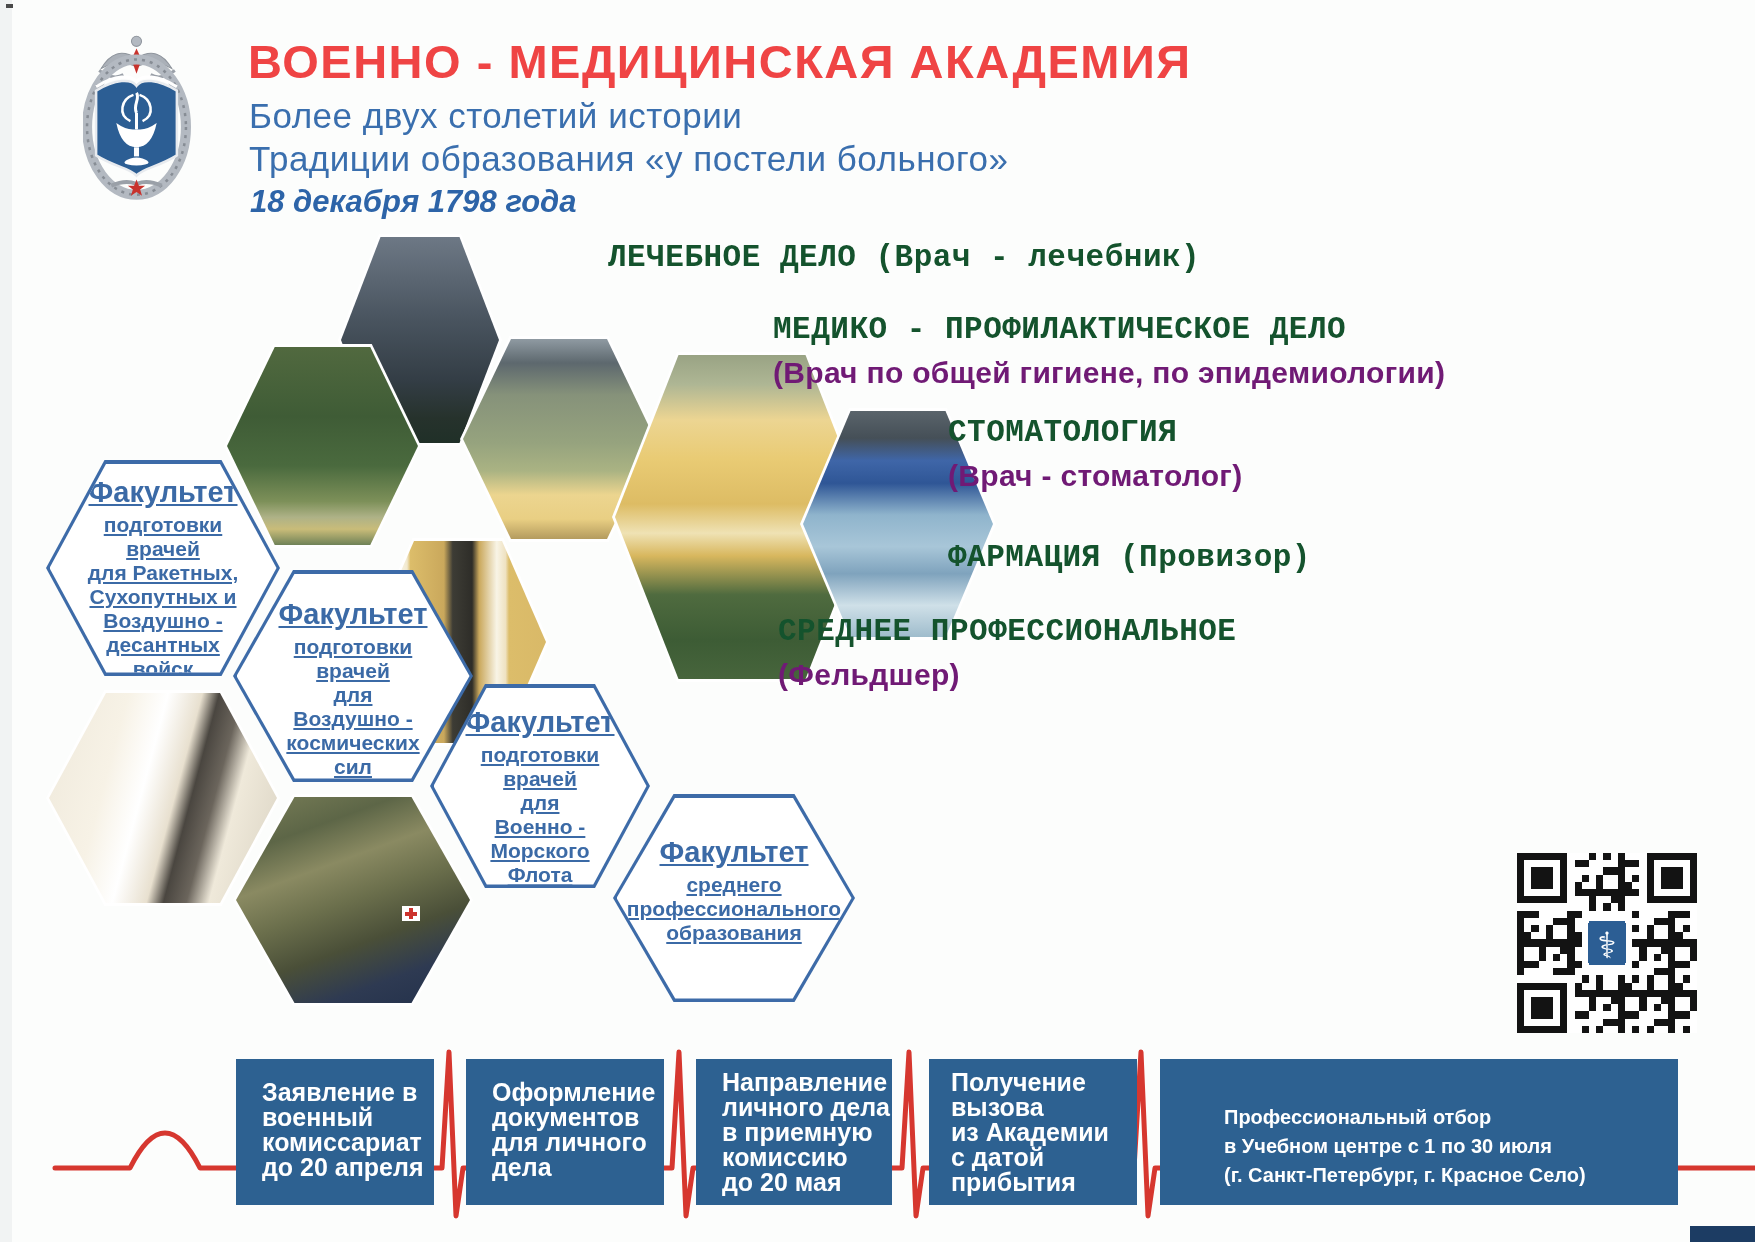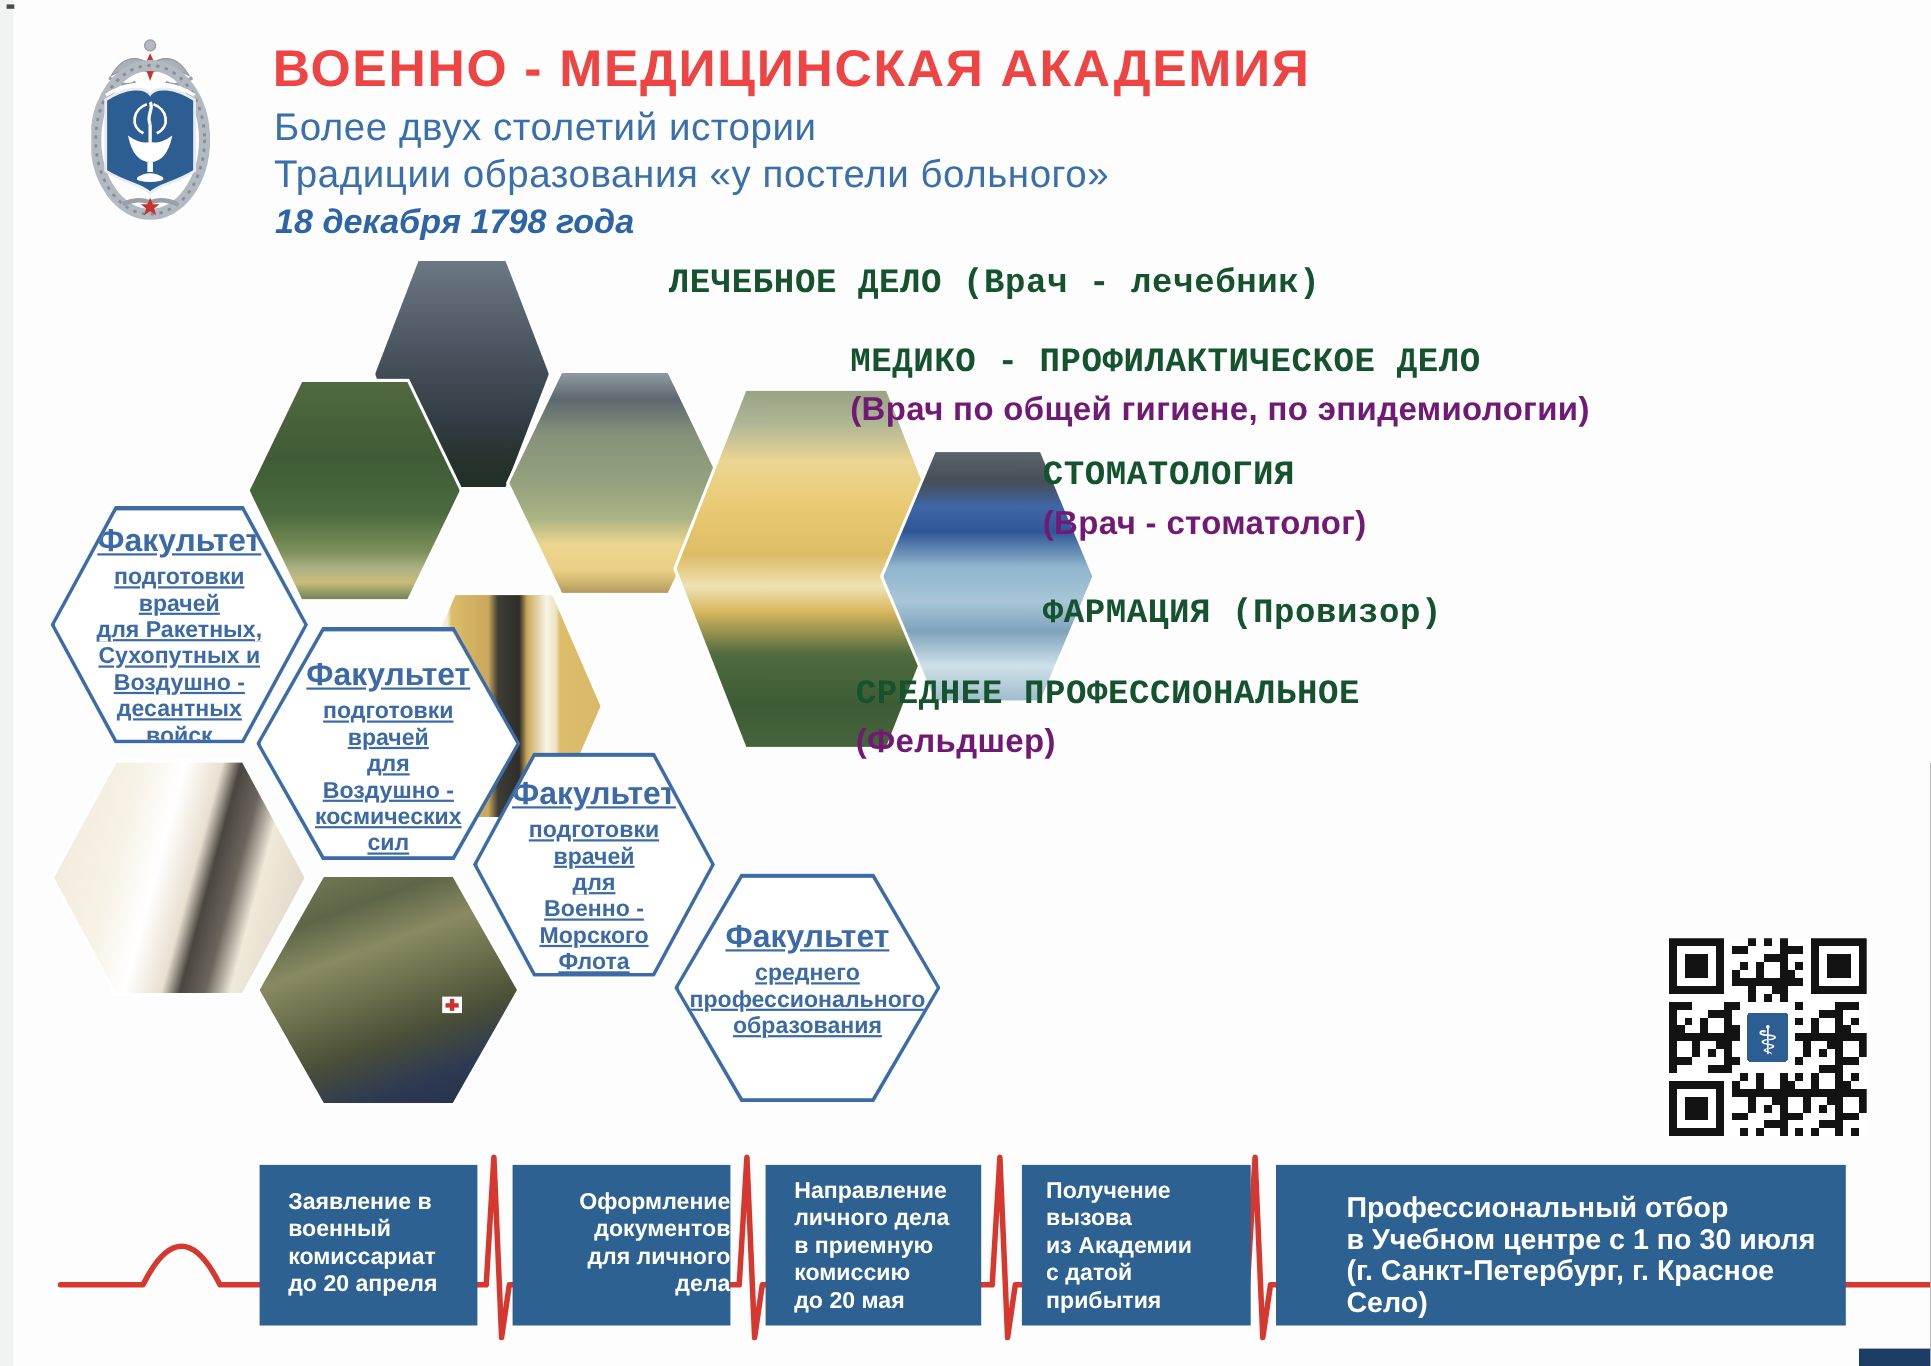--- a/index.html
+++ b/index.html
@@ -39,26 +39,26 @@
   
   #admissions{left:1014px;top:850px;width:348px;text-align:center;color:#486fa8;}
   #admissions-label{font-size:21px;font-weight:bold;color:#2d64a8;letter-spacing:.5px;}
   .addr{font-size:20px;line-height:29px;}
   #admissions-address{margin-top:21px;}
   #admissions-phone{margin-top:14px;font-size:22px;font-weight:bold;color:#2d64a8;}
   #admissions-site{margin-top:6px;font-size:21px;font-weight:bold;color:#2d64a8;}
   
   .step-box{position:absolute;top:1059px;height:146px;background:#2d6191;color:#ffffff;
     font-weight:bold;box-sizing:border-box;white-space:pre-line;}
-  .step-sm{font-size:21px;line-height:25px;padding:21px 0 16px 26px;}
+  .step-sm{font-size:25px;line-height:25px;padding:21px 0 16px 26px;}
   #step-1{left:236px;width:198px;}
-  #step-2{left:466px;width:198px;text-align:right;}
+  #step-2{left:466px;width:198px;}
   #step-3{left:696px;width:196px;padding-top:11px;}
   #step-4{left:929px;width:208px;padding-top:11px;padding-left:22px;}
-  #step-5{left:1160px;width:518px;font-size:26px;line-height:29px;padding:24px 0 0 64px;}
+  #step-5{left:1160px;width:518px;font-size:20px;line-height:29px;padding:44px 0 0 64px;}
   
   #scan-edge{left:0;top:0;width:12px;height:1242px;background:#f1f3f3;}
   #scan-speck{left:6px;top:4px;width:7px;height:4px;background:#4a4a4a;}
   #corner-bar{left:1690px;top:1226px;width:65px;height:16px;background:#1c3c63;}
 </style>
 </head>
 <body>
 
 <div id="poster">
 

